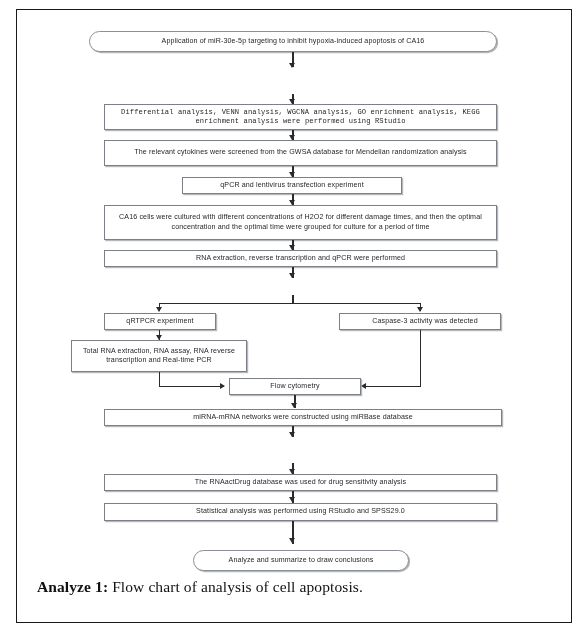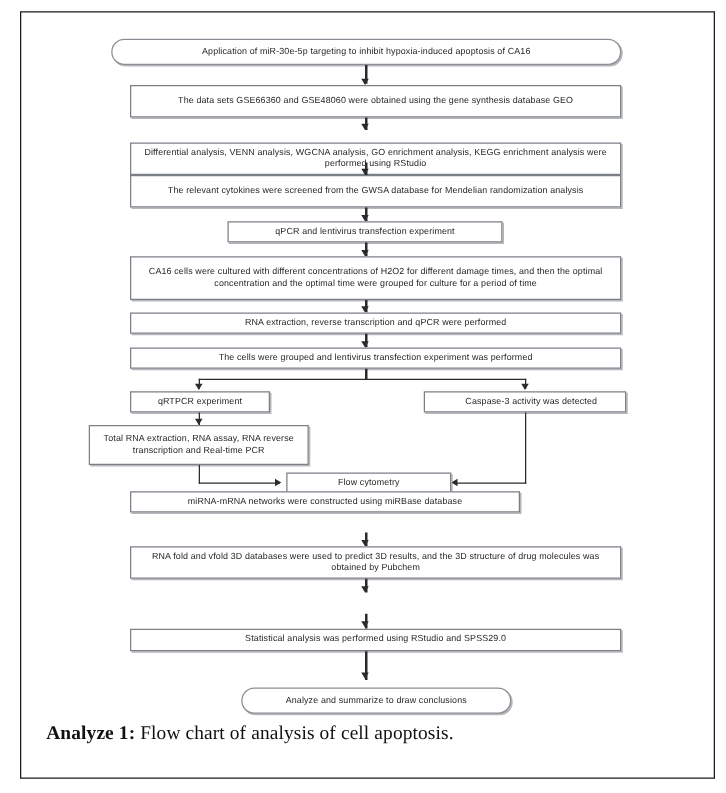--- a/index.html
+++ b/index.html
@@ -91,27 +91,24 @@
 <div id="figure-frame">
 
   <div id="flow-canvas">
 
     <div class="node term" style="left:72px;top:21px;width:408px;height:21px;">
       <span class="txt">Application of miR-30e-5p targeting to inhibit hypoxia-induced apoptosis of CA16</span>
     </div>
     <div class="ln vl" style="left:275.3px;top:42px;height:15px;"></div>
     <div class="arw" style="left:272.4px;top:53px;"></div>
 
-    <div class="node" style="left:87px;top:58px;width:393px;height:26px;">
-      <span class="txt">The data sets GSE66360 and GSE48060 were obtained using the gene synthesis database GEO</span>
-    </div>
     <div class="ln vl" style="left:275.3px;top:84px;height:10px;"></div>
     <div class="arw" style="left:272.4px;top:89px;"></div>
 
-    <div class="node" style="left:87px;top:104px;width:393px;height:26px;">
+    <div class="node" style="left:87px;top:94px;width:393px;height:26px;font-family:Liberation Mono, monospace;">
       <span class="txt">Differential analysis, VENN analysis, WGCNA analysis, GO enrichment analysis, KEGG enrichment analysis were performed using RStudio</span>
     </div>
     <div class="ln vl" style="left:275.3px;top:120px;height:10px;"></div>
     <div class="arw" style="left:272.4px;top:125px;"></div>
 
     <div class="node" style="left:87px;top:130px;width:393px;height:26px;">
       <span class="txt">The relevant cytokines were screened from the GWSA database for Mendelian randomization analysis</span>
     </div>
     <div class="ln vl" style="left:275.3px;top:156px;height:11px;"></div>
     <div class="arw" style="left:272.4px;top:162px;"></div>
@@ -127,23 +124,20 @@
     </div>
     <div class="ln vl" style="left:275.3px;top:230px;height:10px;"></div>
     <div class="arw" style="left:272.4px;top:235px;"></div>
 
     <div class="node" style="left:87px;top:240px;width:393px;height:17px;">
       <span class="txt">RNA extraction, reverse transcription and qPCR were performed</span>
     </div>
     <div class="ln vl" style="left:275.3px;top:257px;height:11px;"></div>
     <div class="arw" style="left:272.4px;top:263px;"></div>
 
-    <div class="node" style="left:87px;top:268px;width:393px;height:17px;">
-      <span class="txt">The cells were grouped and lentivirus transfection experiment was performed</span>
-    </div>
 
     <div class="ln vl" style="left:275.3px;top:285px;height:9px;"></div>
     <div class="ln hl" style="left:142px;top:293px;width:262px;"></div>
     <div class="ln vl" style="left:142px;top:293px;height:8px;"></div>
     <div class="arw" style="left:139.1px;top:297px;"></div>
     <div class="ln vl" style="left:403px;top:293px;height:8px;"></div>
     <div class="arw" style="left:400.1px;top:297px;"></div>
 
     <div class="node" style="left:87px;top:303px;width:112px;height:17px;">
       <span class="txt">qRTPCR experiment</span>
@@ -167,32 +161,32 @@
     <div class="ln vl" style="left:403px;top:320px;height:57px;"></div>
     <div class="ln hl" style="left:348px;top:376px;width:56px;"></div>
     <div class="arw-l" style="left:344px;top:373px;"></div>
 
     <div class="node" style="left:212px;top:368px;width:132px;height:17px;">
       <span class="txt">Flow cytometry</span>
     </div>
     <div class="ln vl" style="left:277.3px;top:385px;height:13px;"></div>
     <div class="arw" style="left:274.4px;top:393px;"></div>
 
-    <div class="node" style="left:87px;top:383px;width:312px;height:17px;">
+    <div class="node" style="left:87px;top:399px;width:398px;height:17px;">
       <span class="txt">miRNA-mRNA networks were constructed using miRBase database</span>
     </div>
     <div class="ln vl" style="left:275.3px;top:416px;height:11px;"></div>
     <div class="arw" style="left:272.4px;top:422px;"></div>
 
-    <div class="node" style="left:87px;top:427px;width:393px;height:26px;">
-      <span class="txt">RNA fold and vfold 3D databases were used to predict 3D results, and the 3D structure of drug molecules was obtained by Pubchem</span>
-    </div>
     <div class="ln vl" style="left:275.3px;top:453px;height:11px;"></div>
     <div class="arw" style="left:272.4px;top:459px;"></div>
 
+    <div class="node" style="left:87px;top:464px;width:393px;height:17px;">
+      <span class="txt">The RNAactDrug database was used for drug sensitivity analysis</span>
+    </div>
     <div class="ln vl" style="left:275.3px;top:481px;height:12px;"></div>
     <div class="arw" style="left:272.4px;top:487px;"></div>
 
     <div class="node" style="left:87px;top:493px;width:393px;height:18px;">
       <span class="txt">Statistical analysis was performed using RStudio and SPSS29.0</span>
     </div>
     <div class="ln vl" style="left:275.3px;top:511px;height:23px;"></div>
     <div class="arw" style="left:272.4px;top:528px;"></div>
 
     <div class="node term" style="left:176px;top:540px;width:216px;height:21px;">

